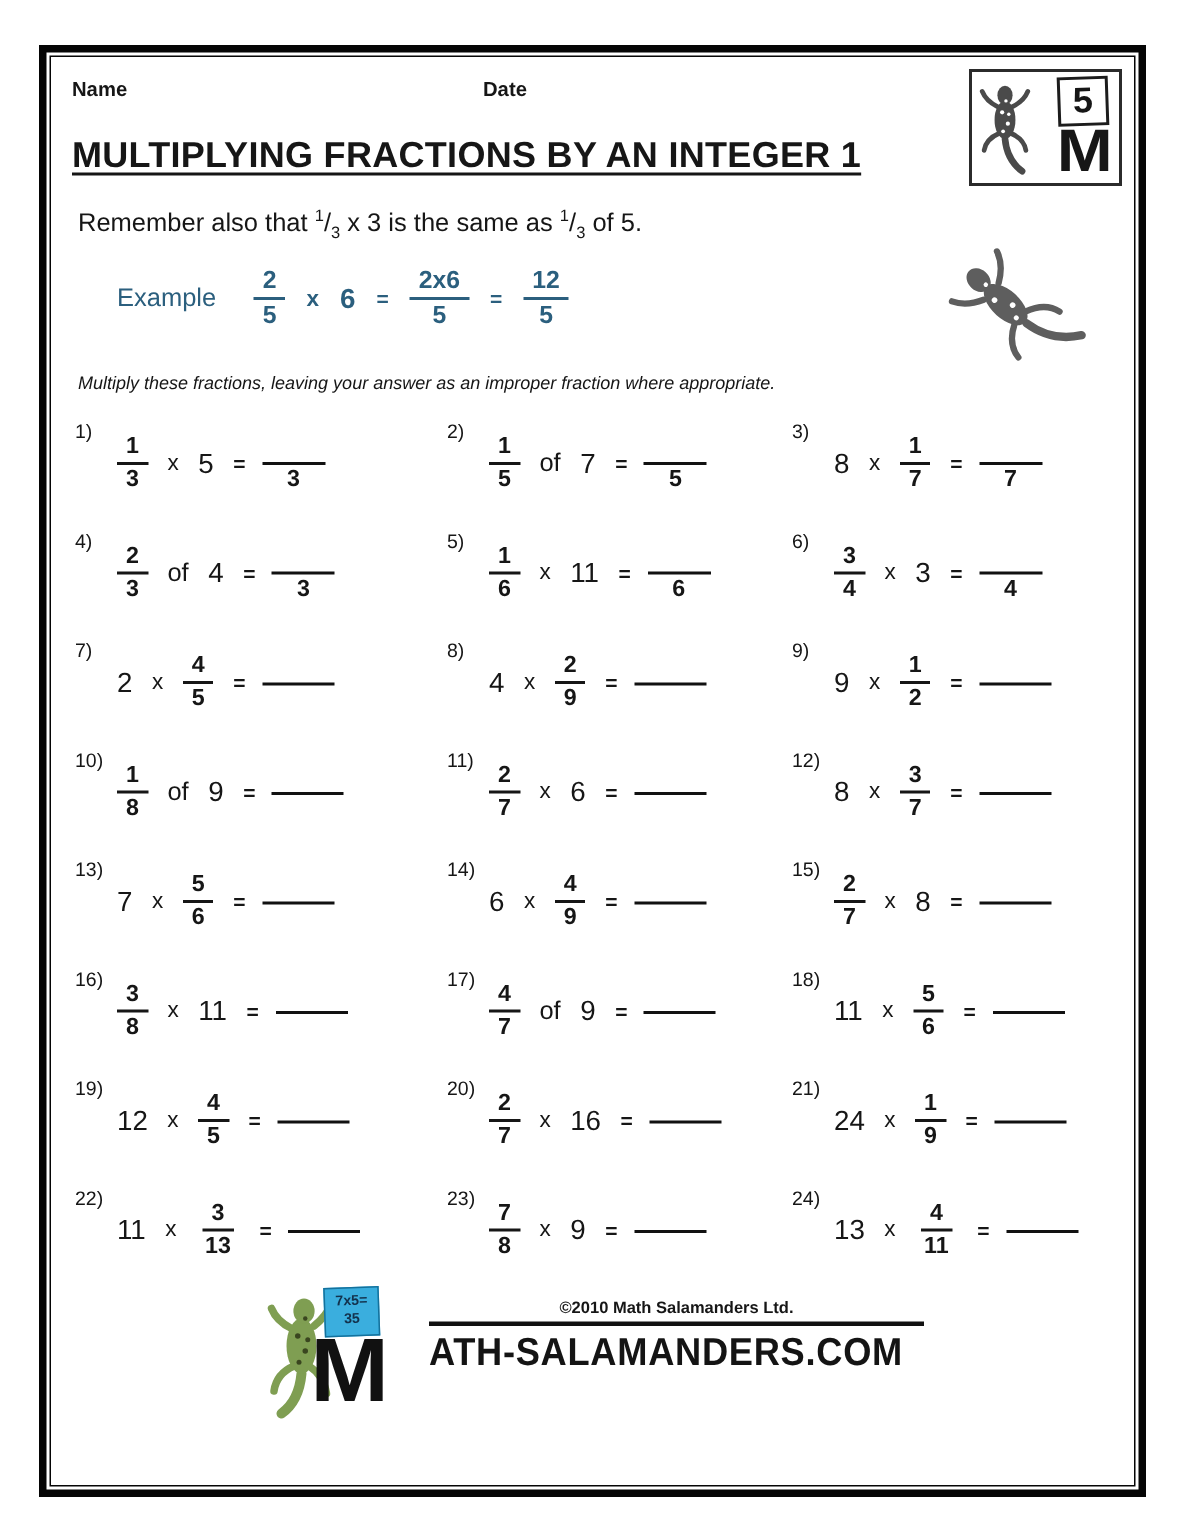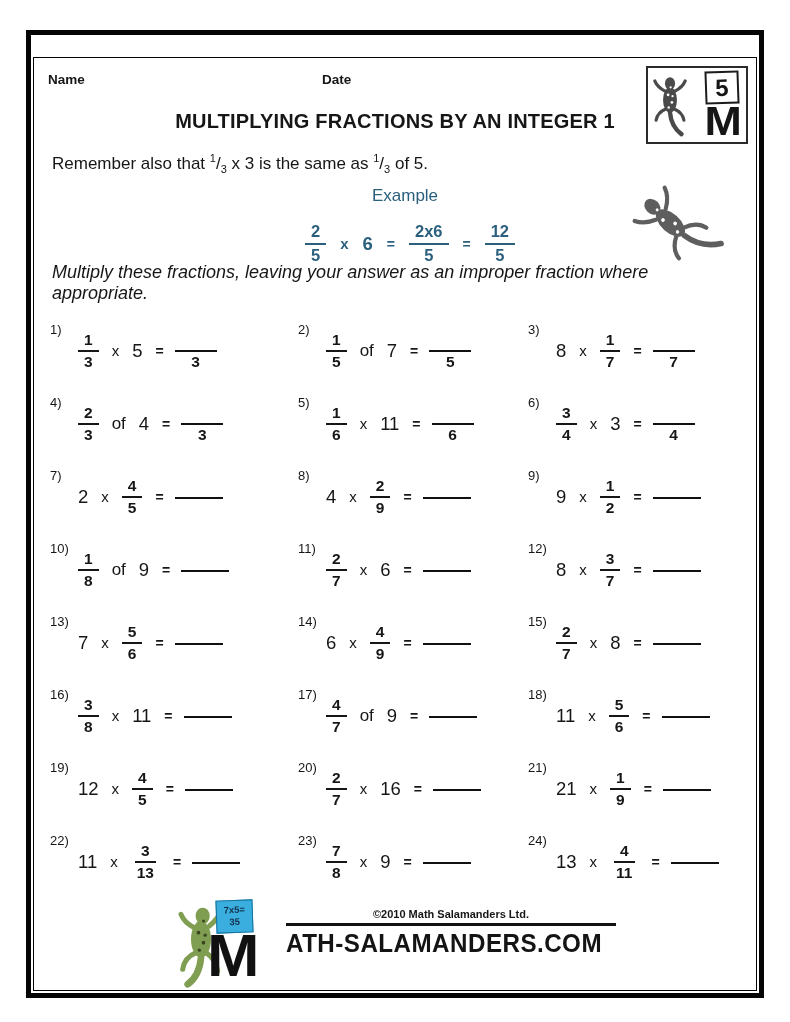--- a/index.html
+++ b/index.html
@@ -1,36 +1,36 @@
 <!DOCTYPE html>
 <html><head>
 <meta charset="utf-8">
 <style>
   * { margin:0; padding:0; box-sizing:border-box; }
   html,body { width:790px; height:1022px; background:#ffffff;
     font-family:"Liberation Sans","DejaVu Sans",sans-serif; color:#161616; }
   .sheet-outer { position:absolute; left:26px; top:30px; width:738px; height:968px;
     border:5px solid #050505; background:#fff; }
-  .sheet-inner { position:absolute; inset:2px; border:1px solid #050505;margin-top:20px; }
+  .sheet-inner { position:absolute; inset:2px; border:1px solid #050505; }
   .content { position:absolute; inset:0; padding:10px 14px; }
 
   
   .hdr-label { position:absolute; font-size:13.5px; font-weight:600; }
   .name-label { left:14px; top:14px; }
   .date-label { left:288px; top:14px; }
   .badge { position:absolute; top:8px; right:8px; width:102px; height:78px;
     border:2px solid #2b2b2b; background:#fff; }
   .badge .card5 { position:absolute; right:7px; top:3px; width:34px; height:33px;
     border:2px solid #1c1c1c; background:#fff; text-align:center; line-height:29px;
     font-size:24px; font-weight:600; transform:rotate(-2deg); }
   .badge .bigM { position:absolute; right:9px; bottom:1px; font-size:40px; font-weight:900;
     line-height:1; letter-spacing:-4px; transform:scaleX(1.12); transform-origin:right; }
 
-  .title { text-align:center; margin-top:42px; font-size:20px; font-weight:700;
-    text-decoration-thickness:2px; text-underline-offset:4px;
+  .title { margin-top:42px; font-size:24px; font-weight:700;
+    text-decoration:underline; text-decoration-thickness:2px; text-underline-offset:4px;
     letter-spacing:0.2px; }
 
   .intro { margin:16px 4px 0 4px; font-size:17px; line-height:1.8; }
   .ssfrac sup { font-size:11px; vertical-align:super; }
   .ssfrac sub { font-size:11px; vertical-align:sub; }
 
   .example-row { margin:6px 0 0 30px; display:flex; align-items:center; gap:15px; height:54px; }
   .example-label { font-size:17px; margin-right:10px; }
   .frac { display:inline-flex; flex-direction:column; align-items:center;
     font-weight:700; font-size:15.5px; line-height:1.3; }
@@ -39,21 +39,21 @@
   .op  { font-size:15px; }
   .op.of { font-size:17px; }
   .int { font-size:18.5px; }
   .eq  { font-size:14px; font-weight:600; }
   .example-row .frac { font-size:16.5px; }
   .example-row .int, .example-row .op { font-weight:700; }
 
   .gecko { position:absolute; top:118px; right:52px; width:56px; height:104px;
     transform:rotate(-48deg); color:#5e5e5e; }
 
-  .instruction { margin:22px 2px 0 4px; font-size:18px; font-style:italic; font-weight:500; }
+  .instruction { margin:22px 2px 0 4px; font-size:12px; font-style:italic; font-weight:500; }
 
   .grid { margin-top:10px; display:grid; grid-template-columns:248px 230px 1fr;
     grid-auto-rows:73px; }
   .cell { position:relative; padding-left:30px; }
   .pnum { position:absolute; left:2px; top:8px; font-size:13px; }
   .expr { height:100%; display:flex; align-items:center; gap:13px; }
   .ansfrac { display:inline-flex; flex-direction:column; align-items:center;
     transform:translateY(10px); margin-left:-2px; }
   .ansfrac .line { width:42px; border-top:2px solid #111; }
   .ansfrac .den  { font-weight:700; font-size:15.5px; padding-top:1px; }
@@ -103,21 +103,21 @@
         <span class="card5">5</span>
         <span class="bigM">M</span>
       </div>
 
       <div class="title">MULTIPLYING FRACTIONS BY AN INTEGER 1</div>
 
       <div class="intro">
         <div><span class="txt">Remember also that </span><span class="ssfrac"><sup>1</sup>/<sub>3</sub></span><span class="txt"> x 3 is the same as </span><span class="ssfrac"><sup>1</sup>/<sub>3</sub></span><span class="txt"> of 5.</span></div>
       </div>
 
-      <div class="example-row" style="color: rgb(43, 95, 126); flex-direction: column;">
+      <div class="example-row" style="color: rgb(43, 95, 126);">
         <span class="example-label">Example</span>
         <span style="display:inline-flex;align-items:center;gap:14px;">
             <span class="frac">
               <span class="num">2</span>
               <span class="den">5</span>
             </span>
             <span class="op">x</span>
             <span class="int">6</span>
             <span class="eq">=</span>
             <span class="frac">
@@ -423,21 +423,21 @@
               </span>
               <span class="op">x</span>
               <span class="int">16</span>
               <span class="eq">=</span>
               <span class="ansline"></span>
             </div>
           </div>
           <div class="cell">
             <span class="pnum">21)</span>
             <div class="expr">
-              <span class="int">21</span>
+              <span class="int">24</span>
               <span class="op">x</span>
               <span class="frac">
                 <span class="num">1</span>
                 <span class="den">9</span>
               </span>
               <span class="eq">=</span>
               <span class="ansline"></span>
             </div>
           </div>
           <div class="cell">

